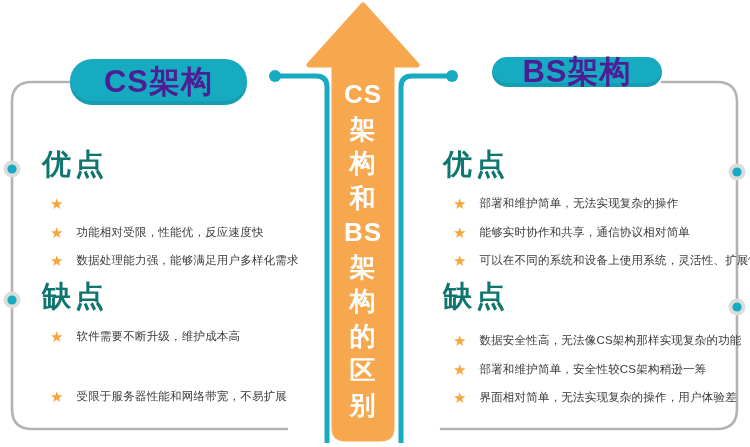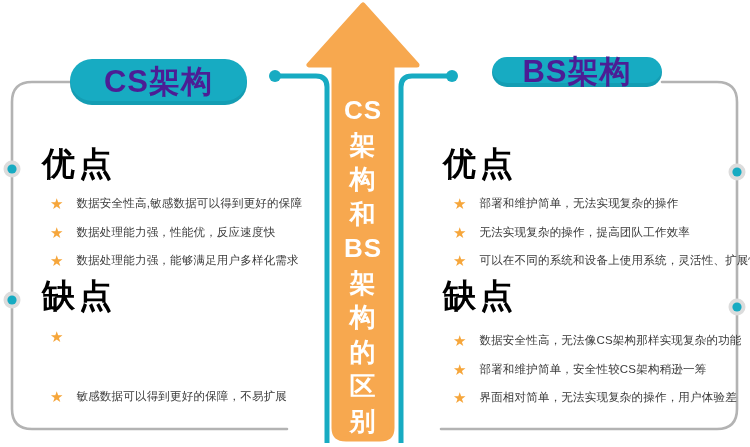--- a/index.html
+++ b/index.html
@@ -10,29 +10,29 @@
   #bg-svg{position:absolute;left:0;top:0;width:750px;height:447px;z-index:0;}
   .pill{
     position:absolute;z-index:2;background:#17abc2;color:#4c1d95;
     display:flex;align-items:center;justify-content:center;
     border-radius:22px;font-weight:bold;font-size:31px;letter-spacing:1px;
     box-shadow:inset 0 -4px 0 rgba(0,60,70,0.12);
   }
   .pill-cs{left:70px;top:59px;width:177px;height:46px;}
   .pill-bs{left:492px;top:57px;width:170px;height:30px;}
   .heading{
-    position:absolute;z-index:1;font-size:33px;font-weight:900;color:#000000;
+    position:absolute;z-index:1;font-size:29px;font-weight:900;color:#0f766e;
     letter-spacing:4px;line-height:30px;white-space:nowrap;
   }
   .row{position:absolute;z-index:1;display:flex;align-items:center;gap:13px;height:16px;white-space:nowrap;}
   .row .star{color:#f6a63b;font-size:15px;line-height:15px;flex:0 0 auto;}
   .row .txt{font-size:11.5px;color:#3a3a3a;letter-spacing:0.2px;}
   .arrow-title{
     position:absolute;z-index:2;left:334px;top:77px;width:58px;height:345px;
-    display:flex;flex-direction:column;margin-top:16px;
+    display:flex;flex-direction:column;
   }
   .arrow-title .seg{
     flex:1;display:flex;align-items:center;justify-content:center;
     color:#ffffff;font-weight:800;font-size:26px;letter-spacing:1px;line-height:1;
   }
 </style>
 </head>
 <body>
 
 <div id="canvas">
@@ -82,50 +82,50 @@
     <span class="seg">构</span>
     <span class="seg">的</span>
     <span class="seg">区</span>
     <span class="seg">别</span>
   </div>
 
   <div class="heading" style="left:42px;top:149px;">优点</div>
 
   <div class="row" style="left:50px;top:195px;">
     <span class="star">★</span>
-    <span class="txt">数据安全性高,敏感数据可以得到更好的保障</span>
   </div>
   <div class="row" style="left:50px;top:224px;">
     <span class="star">★</span>
-    <span class="txt">数据处理能力强，性能优，反应速度快</span>
+    <span class="txt">功能相对受限，性能优，反应速度快</span>
   </div>
   <div class="row" style="left:50px;top:252px;">
     <span class="star">★</span>
     <span class="txt">数据处理能力强，能够满足用户多样化需求</span>
   </div>
 
   <div class="heading" style="left:42px;top:281px;">缺点</div>
 
   <div class="row" style="left:50px;top:328px;">
     <span class="star">★</span>
+    <span class="txt">软件需要不断升级，维护成本高</span>
   </div>
   <div class="row" style="left:50px;top:388px;">
     <span class="star">★</span>
-    <span class="txt">敏感数据可以得到更好的保障，不易扩展</span>
+    <span class="txt">受限于服务器性能和网络带宽，不易扩展</span>
   </div>
 
   <div class="heading" style="left:443px;top:149px;">优点</div>
 
   <div class="row" style="left:453px;top:195px;">
     <span class="star">★</span>
     <span class="txt">部署和维护简单，无法实现复杂的操作</span>
   </div>
   <div class="row" style="left:453px;top:224px;">
     <span class="star">★</span>
-    <span class="txt">无法实现复杂的操作，提高团队工作效率</span>
+    <span class="txt">能够实时协作和共享，通信协议相对简单</span>
   </div>
   <div class="row" style="left:453px;top:252px;">
     <span class="star">★</span>
     <span class="txt">可以在不同的系统和设备上使用系统，灵活性、扩展性强</span>
   </div>
 
   <div class="heading" style="left:443px;top:281px;">缺点</div>
 
   <div class="row" style="left:453px;top:332px;">
     <span class="star">★</span>

